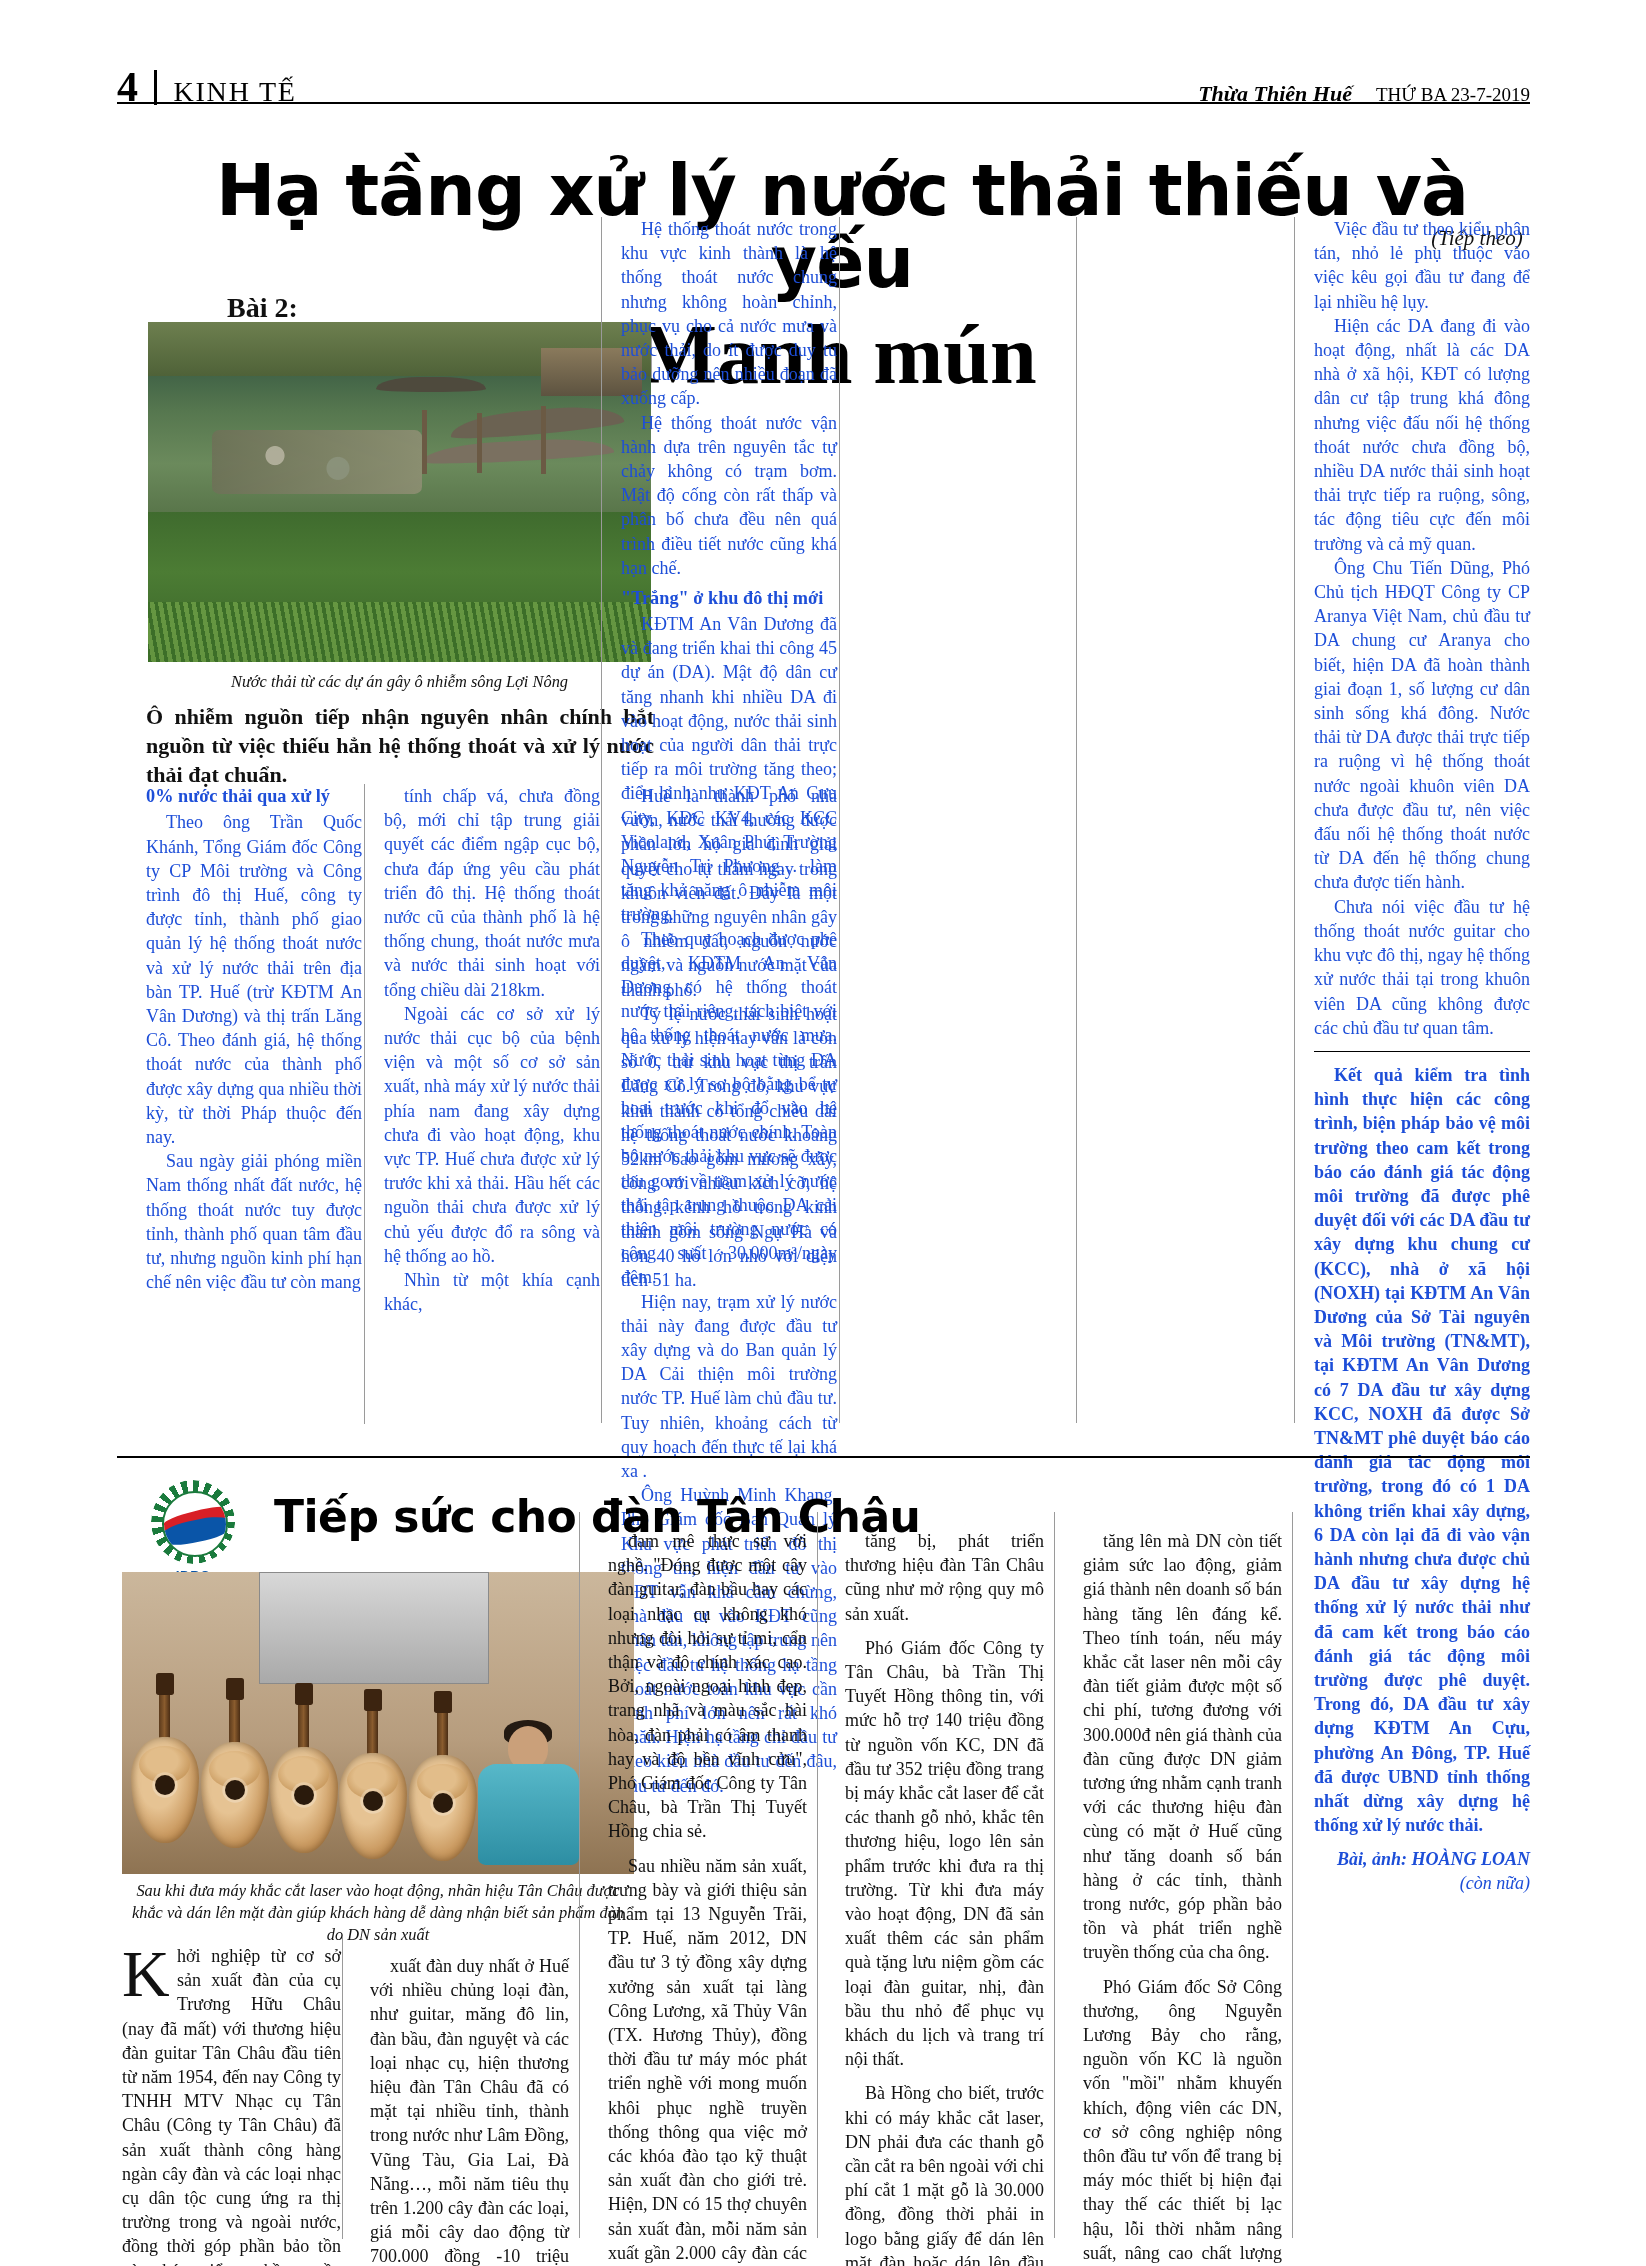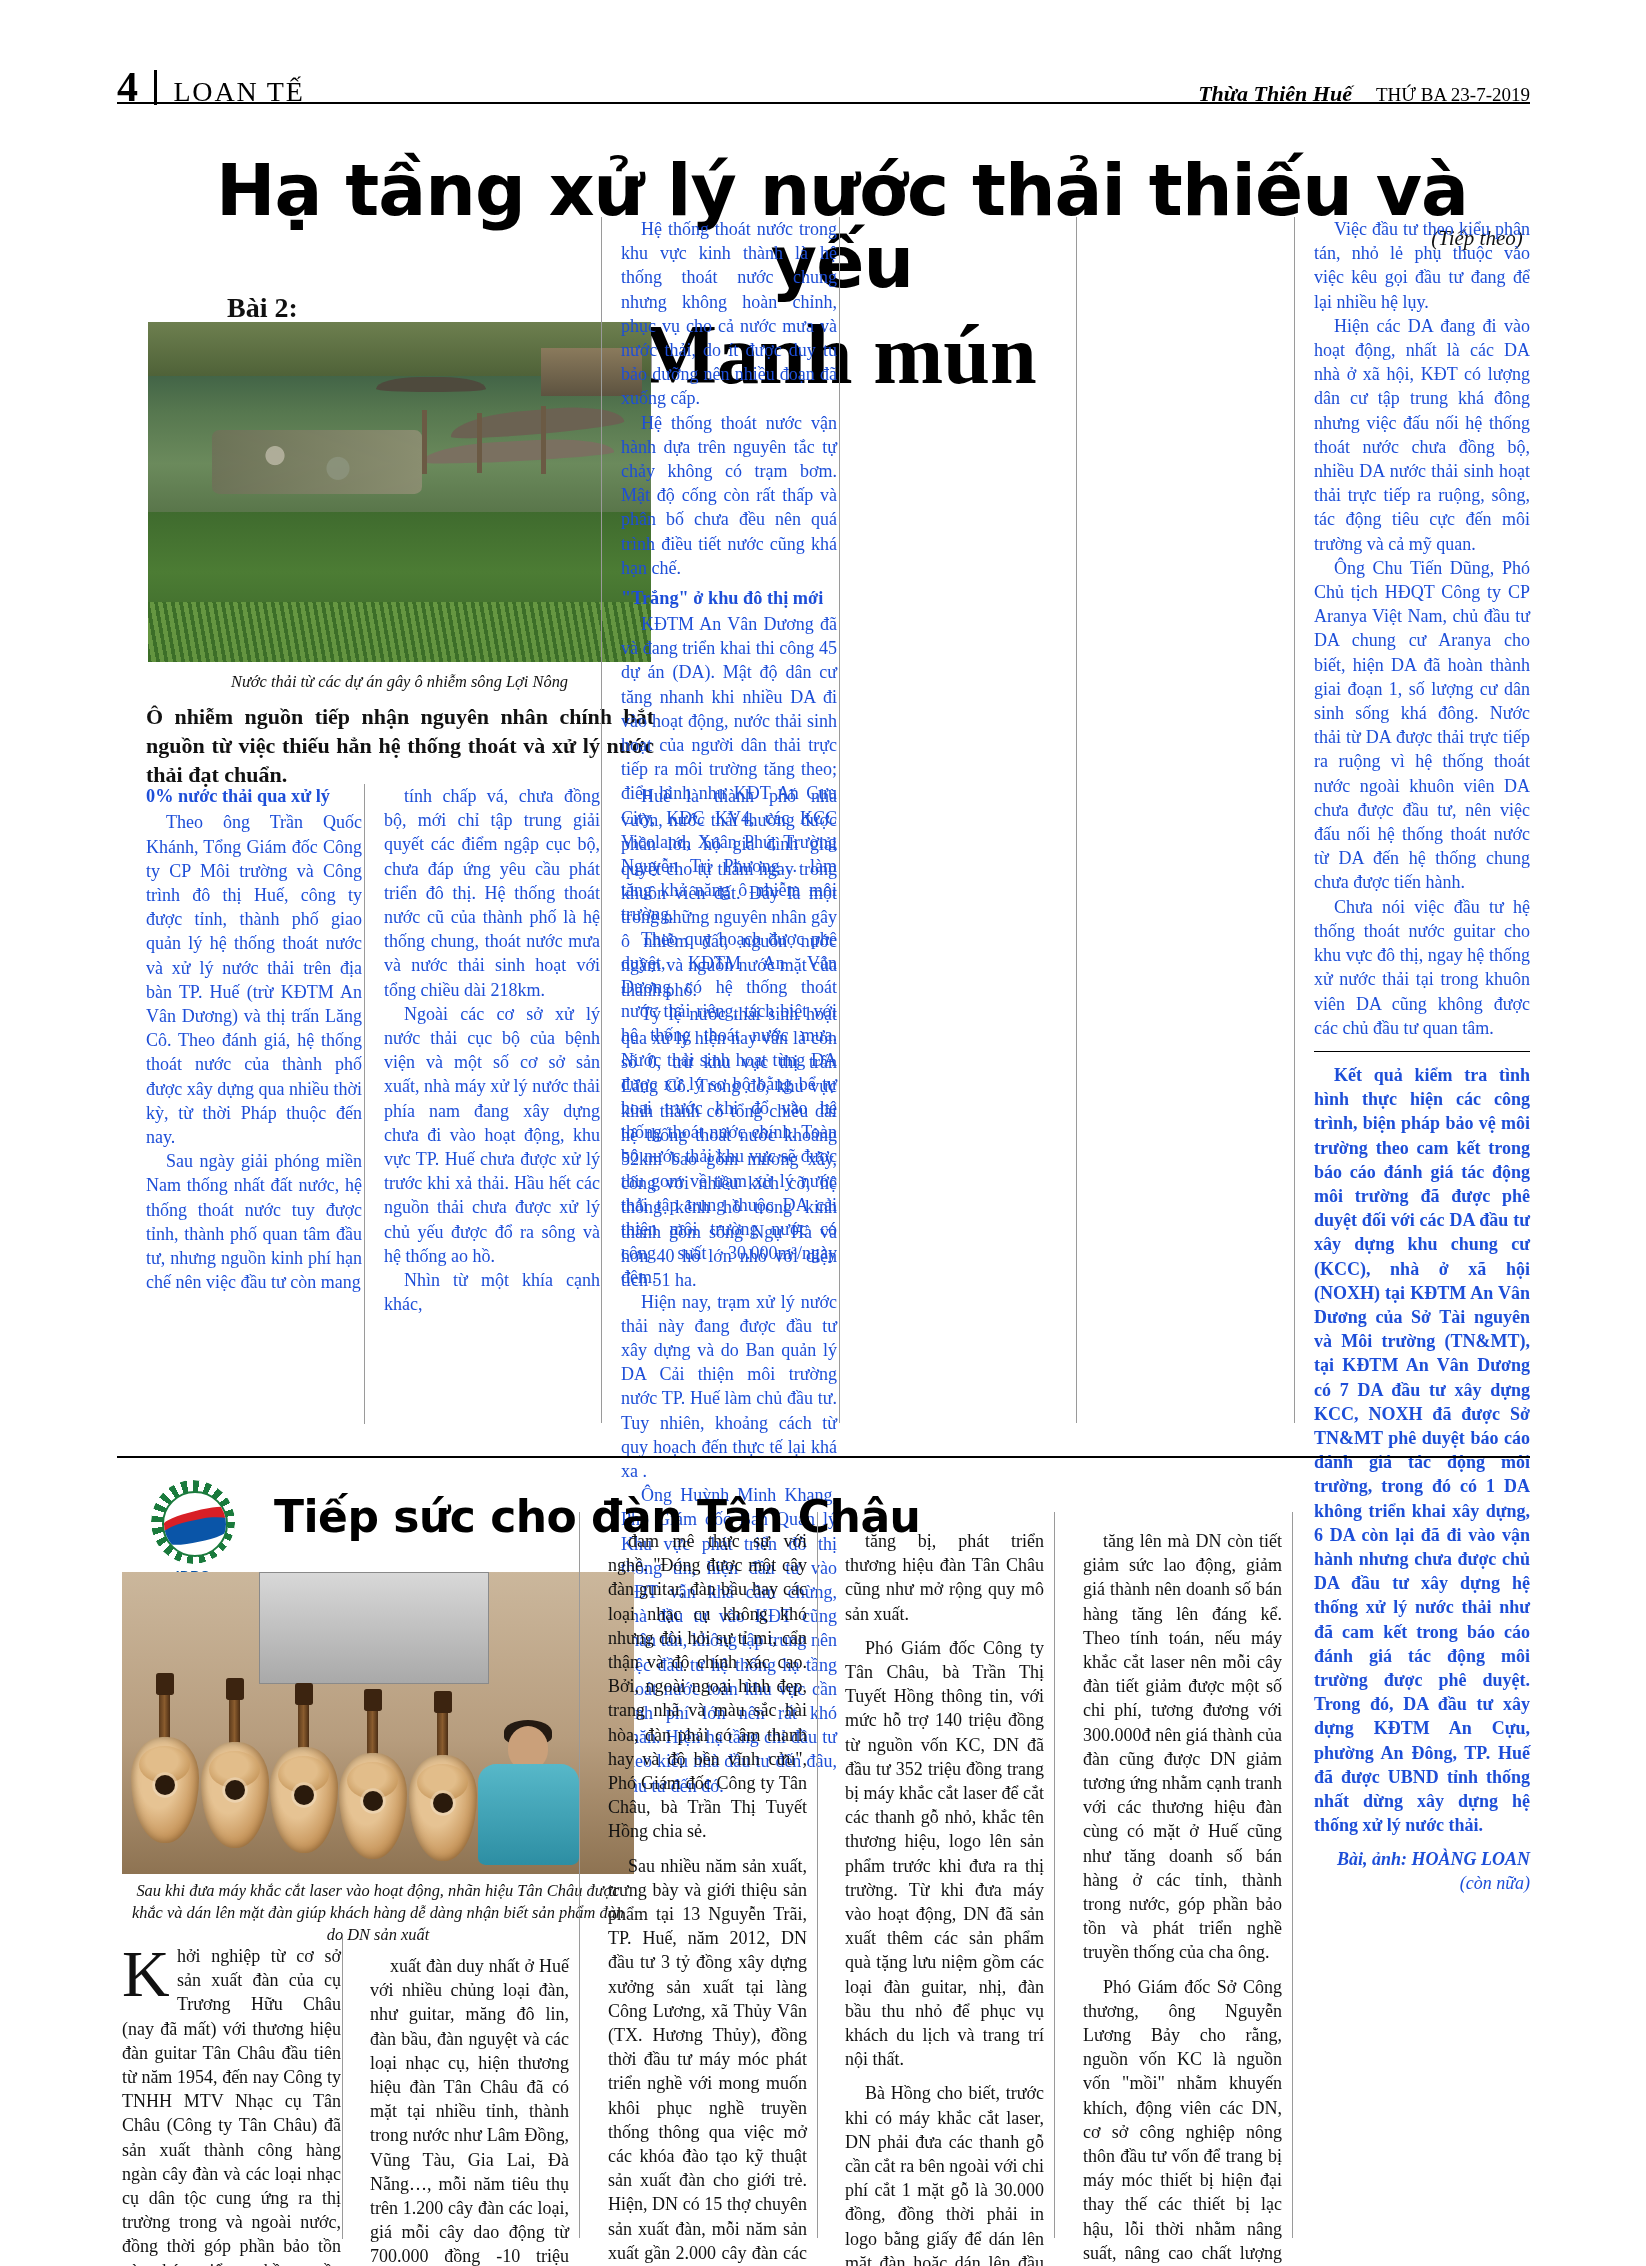--- a/index.html
+++ b/index.html
@@ -450,21 +450,21 @@
 </style>
 </head>
 <body>
 
 <div class="page">
 
   <div class="masthead">
     <div class="mast-left">
       <span class="page-num">4</span>
       <span class="mast-rule"></span>
-      <span class="section-name">LOAN TẾ</span>
+      <span class="section-name">KINH TẾ</span>
     </div>
     <div class="mast-right">
       <span class="paper-name">Thừa Thiên Huế</span>
       <span class="issue-date">THỨ BA 23-7-2019</span>
     </div>
   </div>
   <div class="mast-divider"></div>
 
   <div class="headline-block">
     <div class="headline-main">Hạ tầng xử lý nước thải thiếu và yếu</div>

